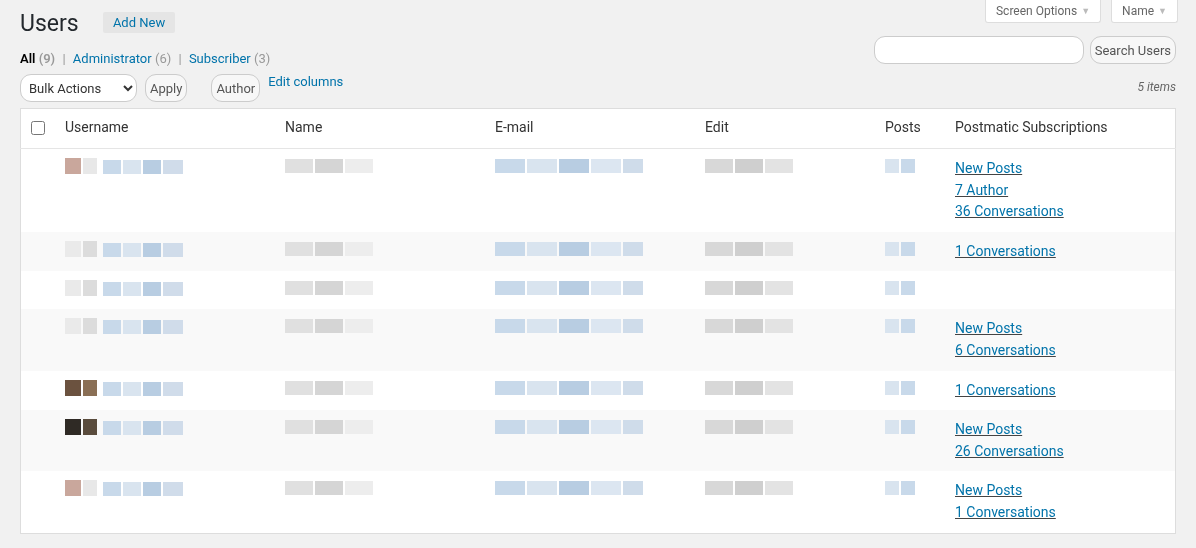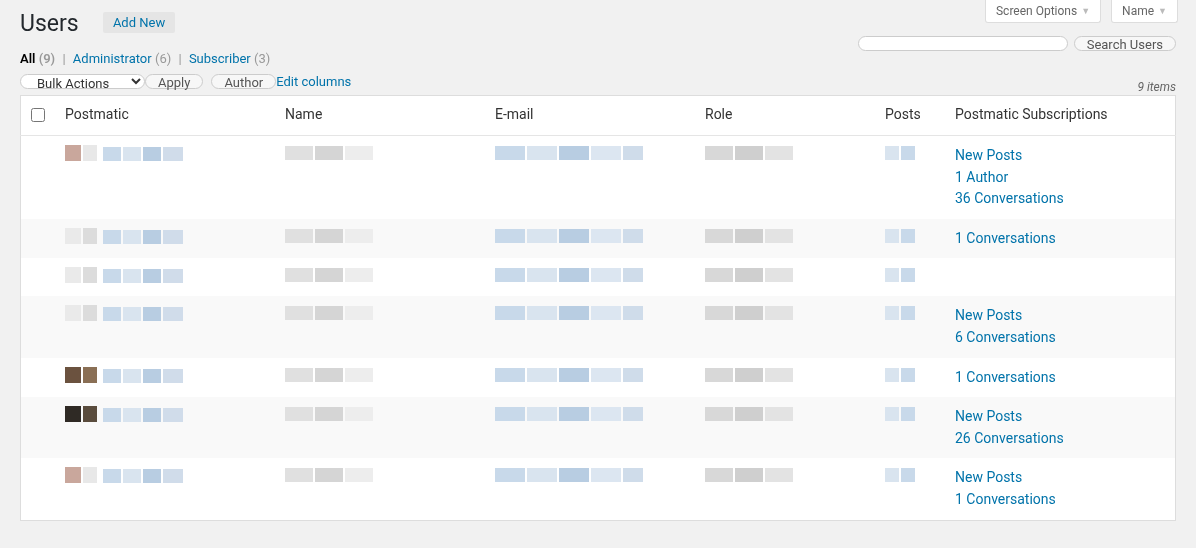--- a/index.html
+++ b/index.html
@@ -62,28 +62,28 @@
   .subsubsub .current { color: #000; font-weight: 600; }
   .subsubsub .count { color: #999; }
   .subsubsub .sep { color: #999; padding: 0 4px; }
   .tablenav {
     display: flex;
     justify-content: space-between;
     align-items: center;
     margin-bottom: 6px;
     position: relative;
   }
-  .actions-left { display: flex; align-items: flex-end; }
+  .actions-left { display: flex; align-items: flex-start; gap: 8px; }
   select.wp-select, .wp-btn, .search-input {
     font-size: 13px;
     border: 1px solid #ccc;
     border-radius: 11px;
     background: #fff;
-    height: 15px;
-    padding: 0 12px;
+    height: 28px;
+    padding: 0 4px;
     color: #333;
     font-family: inherit;
   }
   select.wp-select { padding-right: 18px; }
   .wp-btn {
     cursor: pointer;
     background: #f7f7f7;
     border-color: #ccc;
     color: #555;
   }
@@ -124,21 +124,21 @@
   }
   th.cb { width: 30px; text-align: center; }
   th.col-username { width: 220px; }
   th.col-name { width: 210px; }
   th.col-email { width: 210px; }
   th.col-role { width: 180px; }
   th.col-posts { width: 70px; text-align: left; }
   th.col-subs { }
   tbody tr:nth-child(odd) { background: #fff; }
   tbody tr:nth-child(even) { background: #f9f9f9; }
-  tbody td { padding: 14px 10px; border: none; }
+  tbody td { padding: 14px 10px; border: none; text-decoration: underline; }
   
   .redact-strip { display:inline-flex; gap:2px; align-items:center; height:14px; }
   .redact-strip span { display:inline-block; height:14px; }
   .sub-link { color:#0073aa; font-size:14px; display:block; line-height:1.4; }
   .sub-link + .sub-link { margin-top: 2px; }
   td.col-posts { padding-right: 30px; }
   input[type=checkbox]{ width:14px; height:14px; margin-top:2px; }
 </style>
 </head>
 <body>
@@ -175,31 +175,31 @@
     <div class="actions-left">
       <select class="wp-select">
         <option>Bulk Actions</option>
       </select>
       <button class="wp-btn">Apply</button>
       <div style="width:8px"></div>
       <button class="wp-btn">Author</button>
       <a class="edit-cols">Edit columns</a>
     </div>
 
-    <span class="items-count">9 items</span>
+    <span class="items-count">5 items</span>
   </div>
 
   <table class="users">
     <thead>
       <tr>
         <th class="cb"><input type="checkbox" style=""></th>
-        <th class="col-username">Postmatic</th>
+        <th class="col-username">Username</th>
         <th class="col-name">Name</th>
         <th class="col-email">E-mail</th>
-        <th class="col-role">Role</th>
+        <th class="col-role">Edit</th>
         <th class="col-posts">Posts</th>
         <th class="col-subs">Postmatic Subscriptions</th>
       </tr>
     </thead>
     <tbody id="users-body">
         <tr>
           <td class="cb"></td>
           <td><span class="redact-strip">
               <span style="background: rgb(201, 167, 156); width: 16px; height: 16px;"></span>
               <span style="background: rgb(232, 232, 232); width: 14px; height: 16px;"></span>
@@ -225,21 +225,21 @@
               <span style="background: rgb(216, 216, 216); width: 28px;"></span>
               <span style="background: rgb(207, 207, 207); width: 28px;"></span>
               <span style="background: rgb(227, 227, 227); width: 28px;"></span>
             </span></td>
           <td class="col-posts"><span class="redact-strip">
               <span style="background: rgb(217, 228, 239); width: 14px;"></span>
               <span style="background: rgb(200, 217, 234); width: 14px;"></span>
             </span></td>
           <td>
             <a class="sub-link">New Posts</a>
-            <a class="sub-link">1 Author</a>
+            <a class="sub-link">7 Author</a>
             <a class="sub-link">36 Conversations</a>
           </td>
         </tr>
         <tr>
           <td class="cb"></td>
           <td><span class="redact-strip">
               <span style="background: rgb(234, 234, 234); width: 16px; height: 16px;"></span>
               <span style="background: rgb(220, 220, 220); width: 14px; height: 16px;"></span>
             </span><span class="redact-strip" style="margin-left: 6px;">
               <span style="background: rgb(200, 217, 234); width: 18px;"></span>

